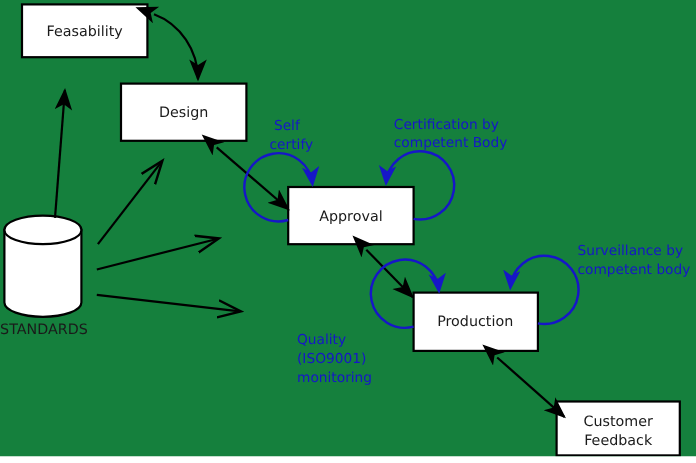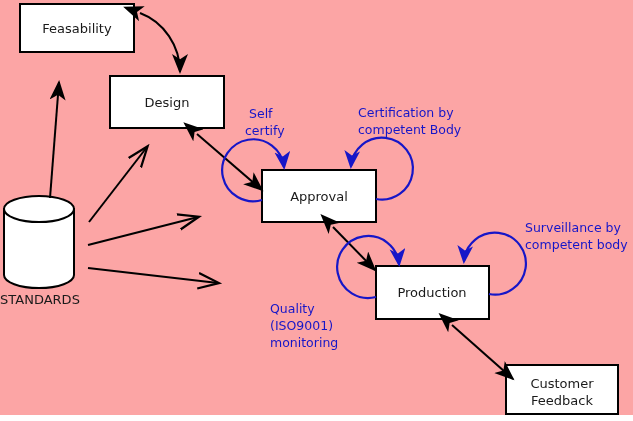--- a/index.html
+++ b/index.html
@@ -4,21 +4,21 @@
 <style>
   html, body {
     margin: 0;
     padding: 0;
     background: #ffffff;
   }
   #canvas {
     position: relative;
     width: 633px;
     height: 415px;
-    background: #fca5a5;
+    background: #15803d;
     overflow: hidden;
     font-family: "DejaVu Sans", "Liberation Sans", sans-serif;
   }
   #diagram-svg {
     position: absolute;
     left: 0;
     top: 0;
     width: 633px;
     height: 421px;
   }

